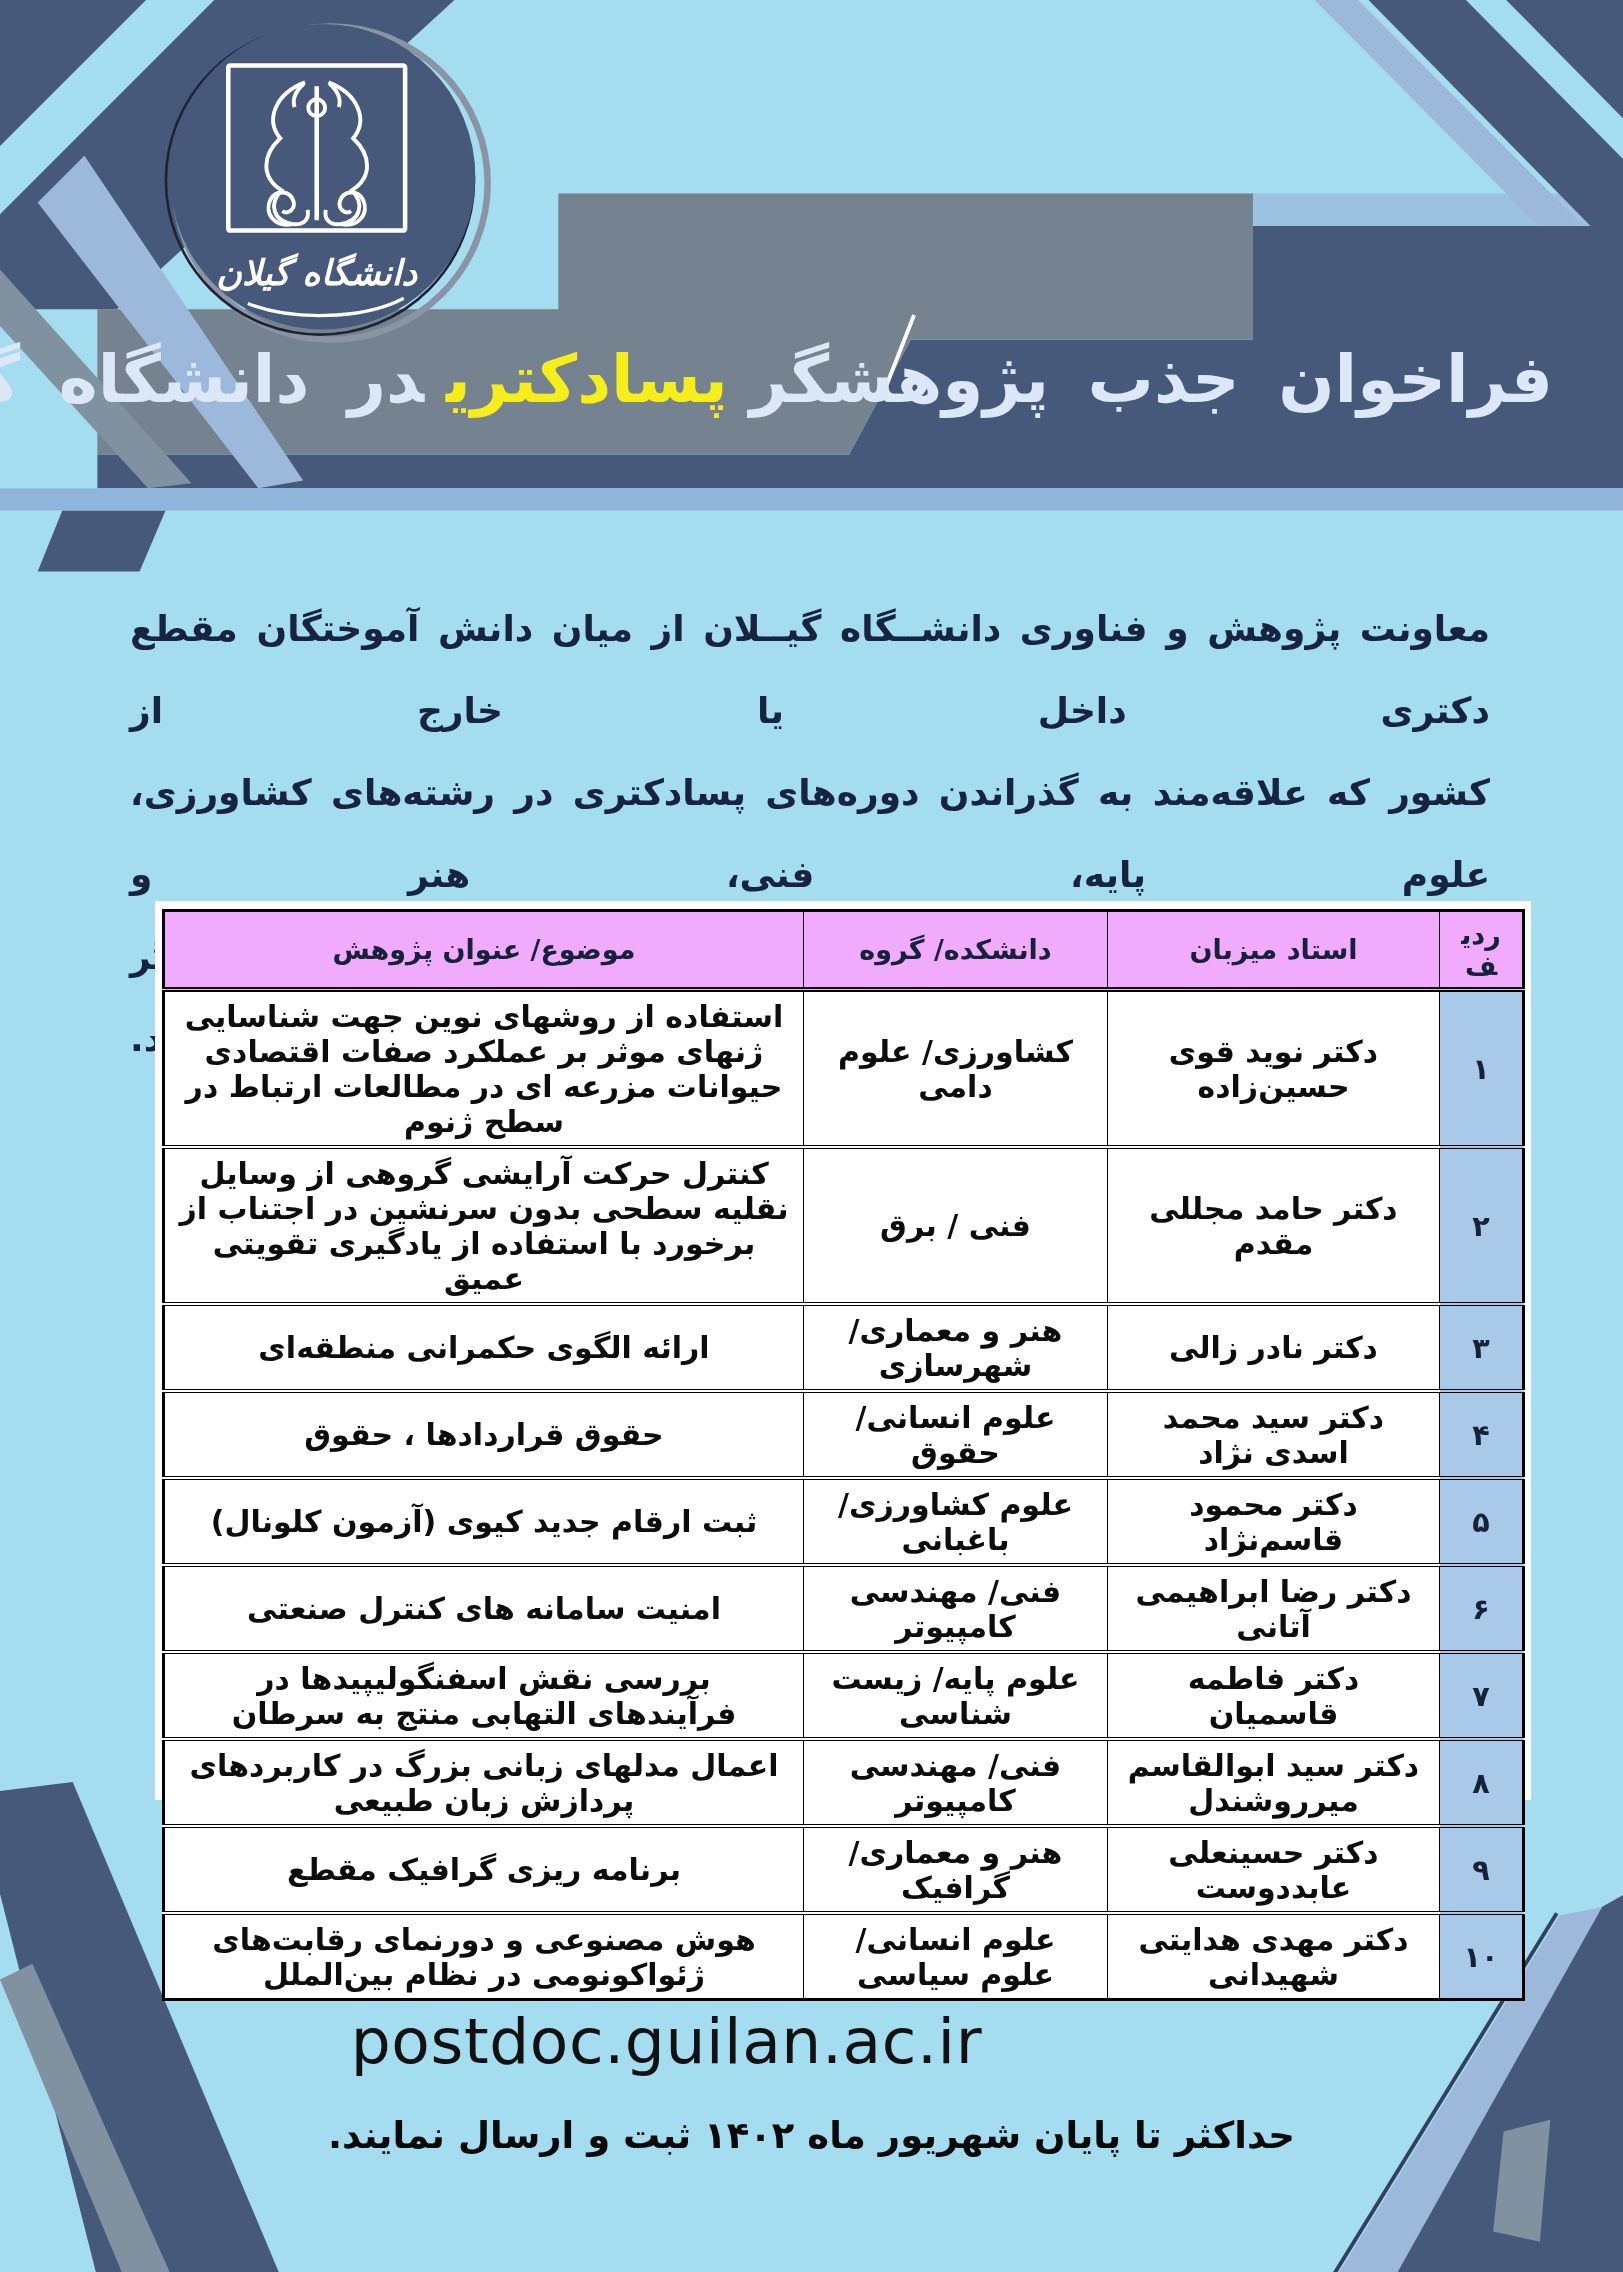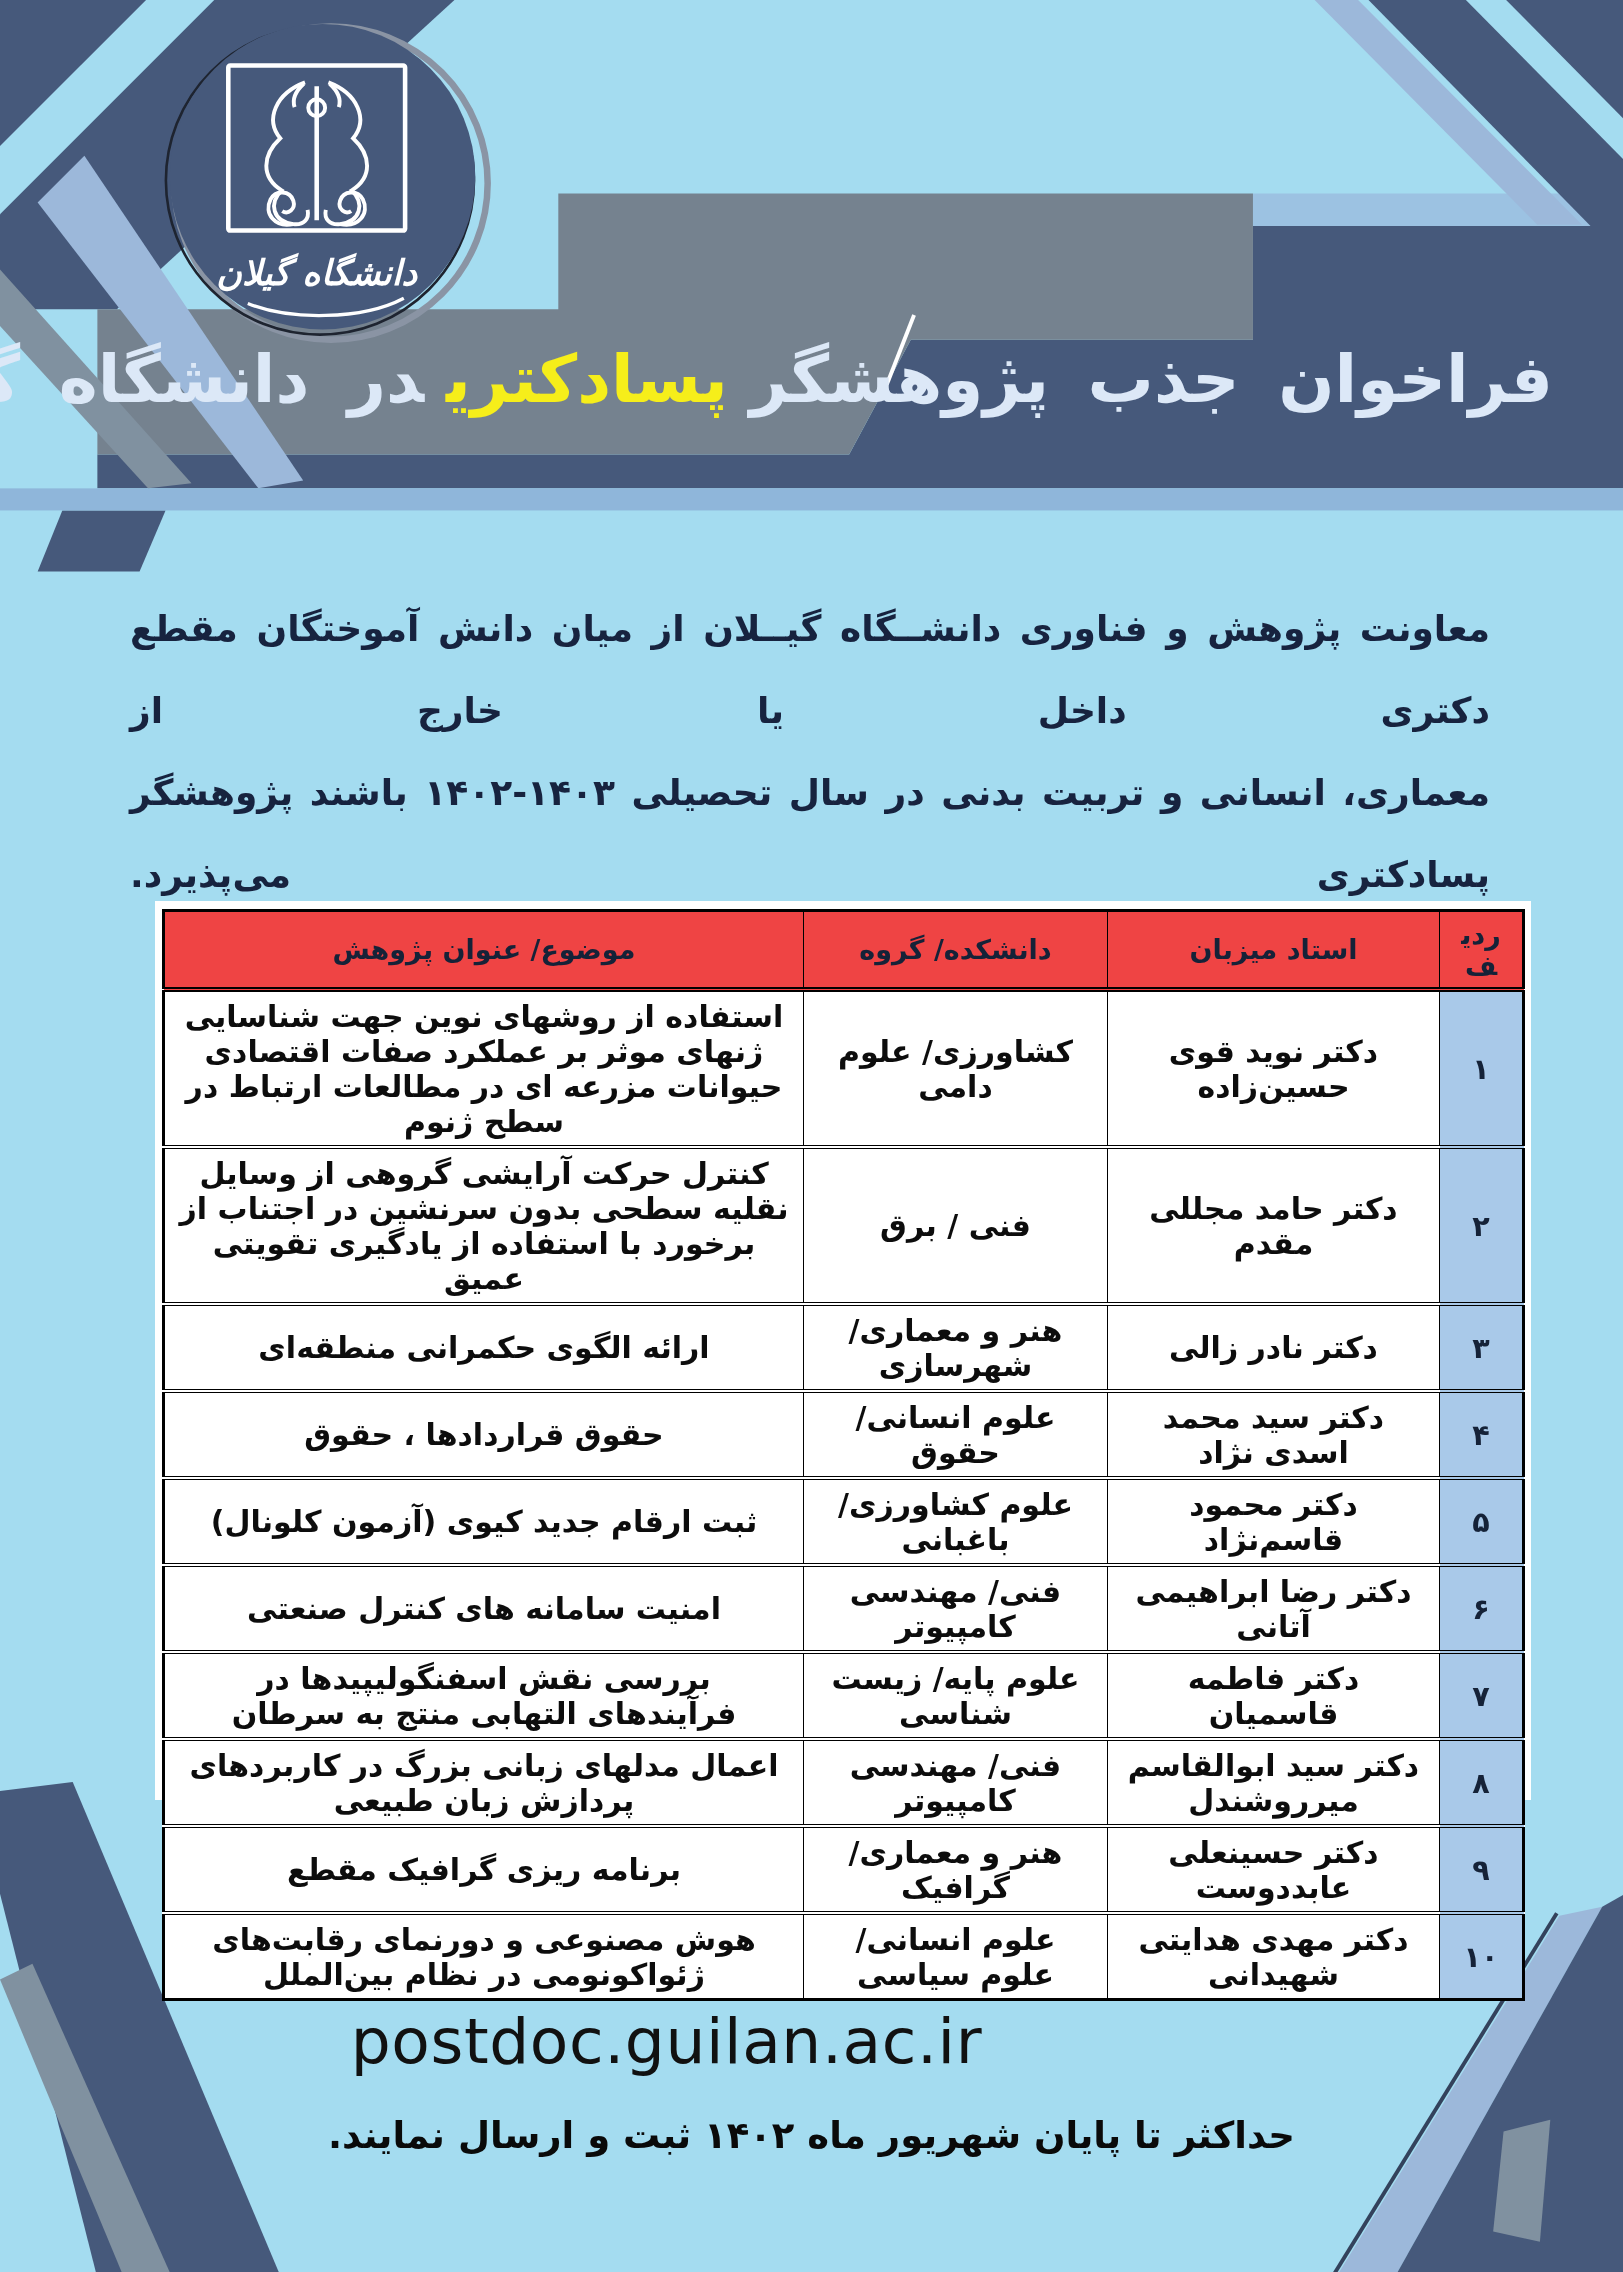--- a/index.html
+++ b/index.html
@@ -46,21 +46,21 @@
     position:absolute;left:162px;top:909px;width:1360px;
     border-collapse:collapse;table-layout:fixed;direction:rtl;
     border:3.2px solid #000;background:#fff;
   }
   .research th,.research td{
     border-left:1.9px solid #000;vertical-align:middle;text-align:center;
     font-weight:bold;padding:6.5px 14.3px;word-wrap:break-word;
   }
   .research th.col-topic,.research td.col-topic{border-left:none;}
   .research thead th{
-    height:42px;background:#ef4444;color:#152238;font-size:27px;
+    height:42px;background:#f0abfc;color:#152238;font-size:27px;
     border-bottom:5.2px double #000;
     margin-top:44px;
   }
   .research tbody td{font-size:30px;color:#0d0d0d;border-top:4.5px double #000;}
   .research tbody tr:first-child td{border-top:none;}
   .research td.col-num{background:#a9c9e9;color:#152238;font-size:28.6px;}
   .research tbody tr{height:66px;}
   .research tbody tr:nth-child(1){height:148px;}
   .research tbody tr:nth-child(2){height:127px;}
   .research tbody tr:nth-child(10){height:73px;}
@@ -129,20 +129,21 @@
       </g>
     </g>
     <text class="logo-title" x="488" y="438" text-anchor="middle" direction="rtl">دانشگاه گیلان</text>
     <path d="M 382,466 C 445,492 558,492 622,458" stroke="#ffffff" stroke-width="5" fill="none"></path>
   </svg>
 
   <h1 class="band-title"><span>فراخوان جذب پژوهشگر</span><span class="hl">پسادکتری</span><span>در دانشگاه گیلان</span></h1>
 
   <div class="intro">
     <div class="iline">معاونت پژوهش و فناوری دانشــگاه گیــلان از میان دانش آموختگان مقطع دکتری داخل یا خارج از</div>
+    <div class="iline">کشور که علاقه‌مند به گذراندن دوره‌های پسادکتری در رشته‌های کشاورزی، علوم پایه، فنی، هنر و</div>
     <div class="iline">معماری، انسانی و تربیت بدنی در سال تحصیلی ۱۴۰۳-۱۴۰۲ باشند پژوهشگر پسادکتری می‌پذیرد.</div>
   </div>
 
   <div class="table-panel"></div>
   <table class="research">
     <colgroup>
       <col style="width:84px">
         <col style="width:332px">
         <col style="width:304px">
         <col style="width:640px">

